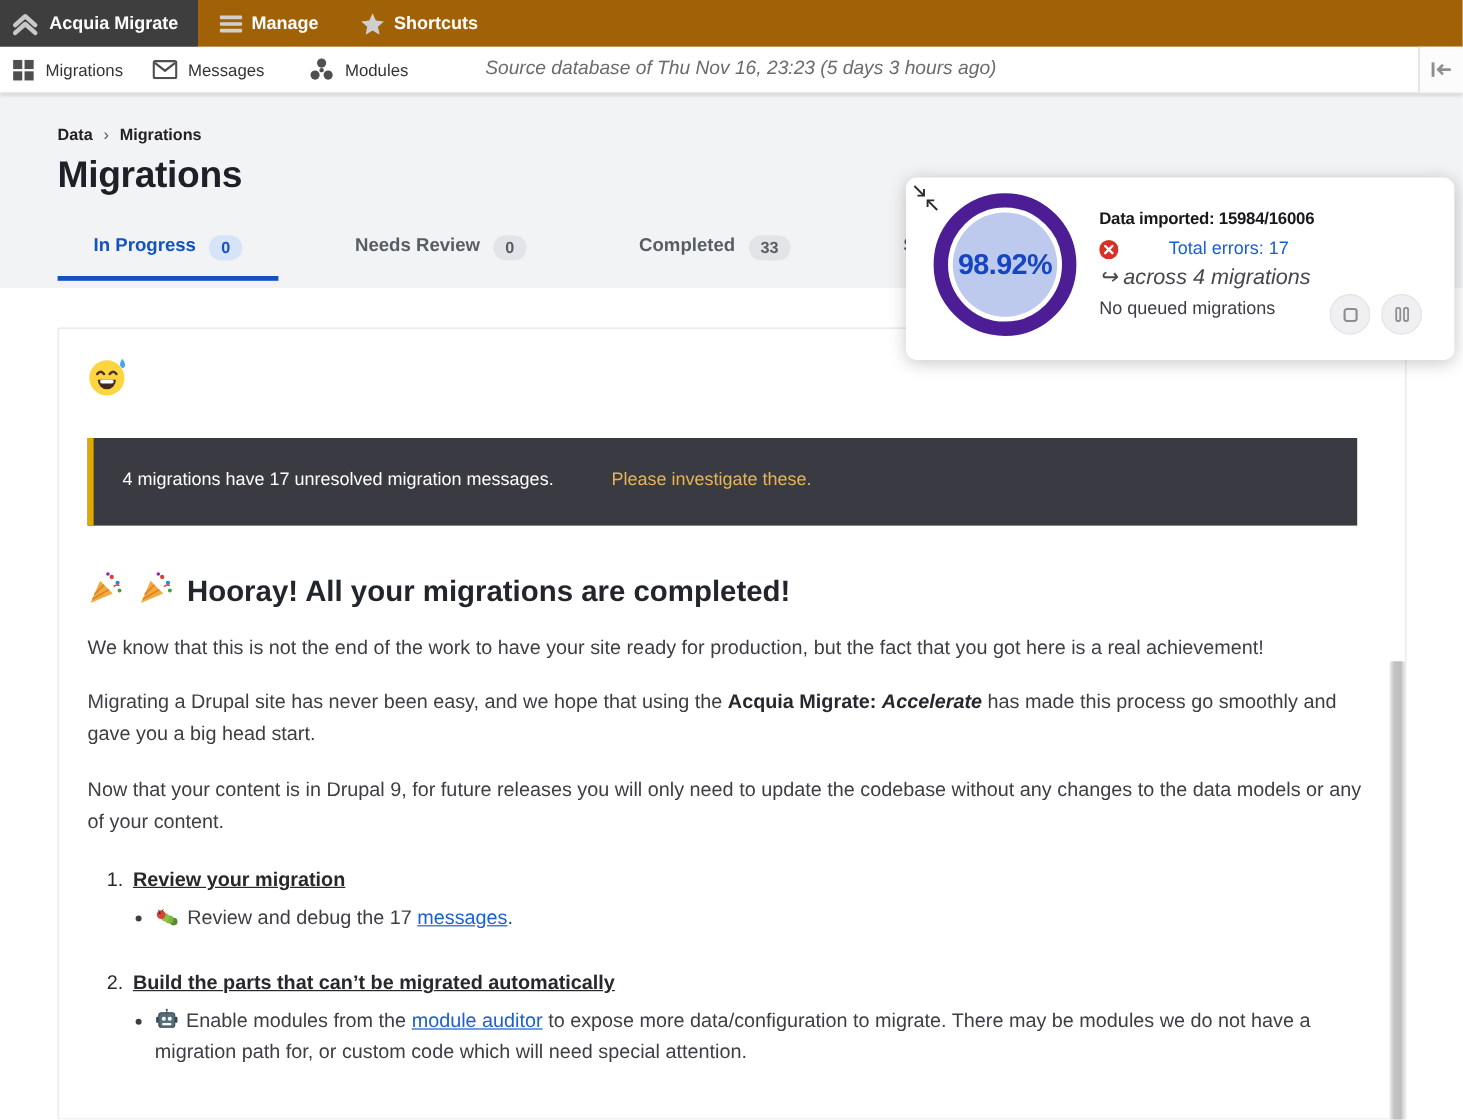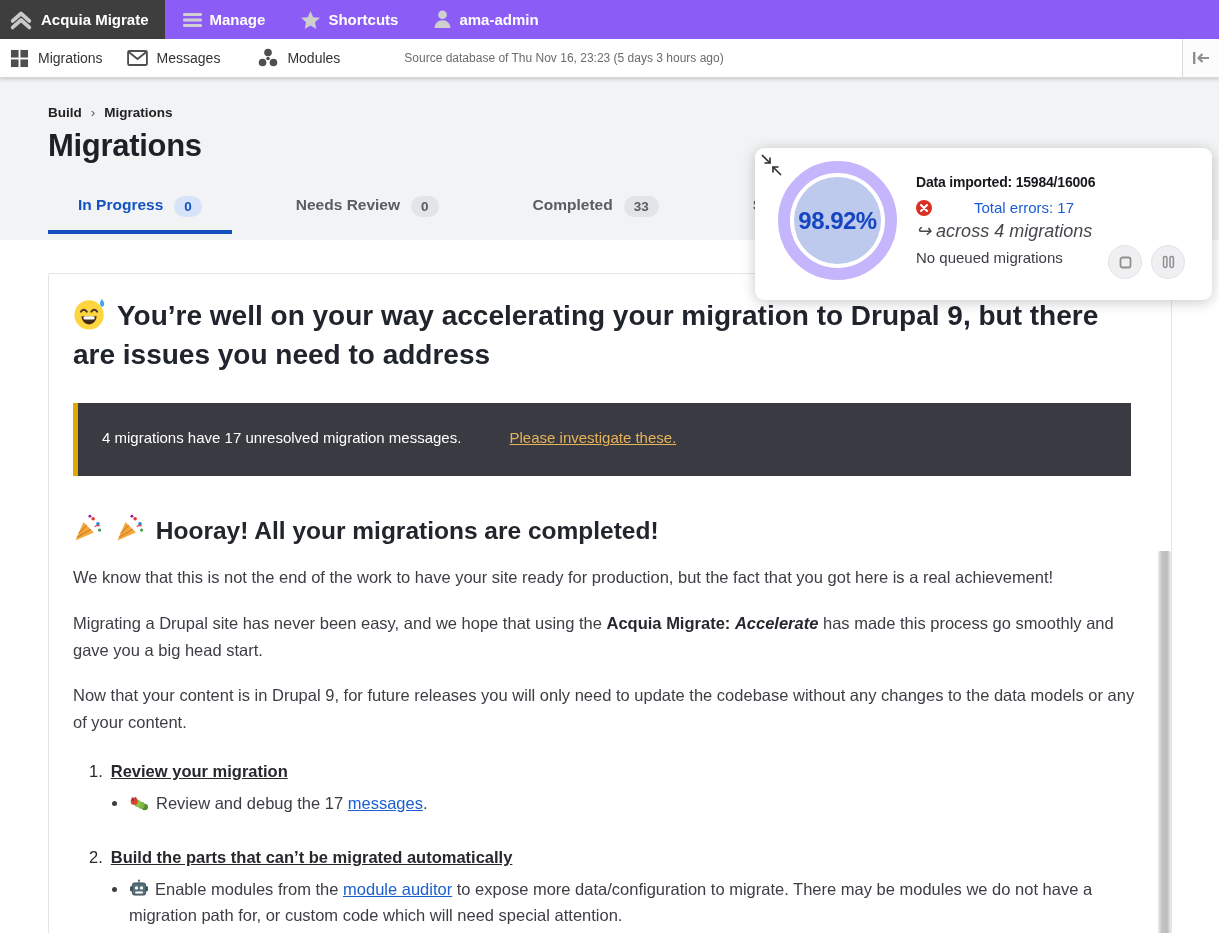--- a/index.html
+++ b/index.html
@@ -1,31 +1,31 @@
 <!DOCTYPE html>
 <html><head>
 <meta charset="utf-8">
 <style>
   * { margin:0; padding:0; box-sizing:border-box; }
   html,body { width:1219px; height:933px; overflow:hidden; background:#fff;
     font-family:"Liberation Sans", sans-serif; }
 
   
-  .admin-bar { height:39px; background:#8b5cf6; display:flex; align-items:stretch; color:#fff; }
+  .admin-bar { height:39px; background:#a16207; display:flex; align-items:stretch; color:#fff; }
   .brand { background:#3e3e3e; display:flex; align-items:center; gap:7px; padding:0 16px 0 8px; }
   .brand-label { font-size:15px; font-weight:700; color:#fff; }
   .admin-item { display:flex; align-items:center; gap:8px; padding:12px 18px; cursor:pointer; }
   .admin-item span { font-size:15px; font-weight:700; color:#fff; }
 
   
   .toolbar { height:39px; background:#fff; display:flex; align-items:center;
     border-bottom:1px solid #d8d8d8; box-shadow:0 2px 3px rgba(0,0,0,.14); position:relative; z-index:30; }
   .tool-item { display:flex; align-items:center; gap:9px; padding:0 14px 0 10px; cursor:pointer; }
   .tool-item span { font-size:14px; color:#333; }
-  .source-note { font-size:12px; color:#6b6b6b; margin-left:50px; }
+  .source-note { font-size:16px; font-style:italic; color:#6b6b6b; margin-left:50px; }
   .toolbar-right { margin-left:auto; align-self:stretch; width:37px; border-left:1px solid #d9d9d9;
     display:flex; align-items:center; justify-content:center; background:#fcfcfc; cursor:pointer; }
 
   
   .page-head { background:#f2f3f5; padding:27px 0 0 48px; height:162px; }
   .breadcrumb { display:flex; gap:9px; align-items:center; font-size:13.5px; font-weight:700; color:#222; }
   .breadcrumb .sep { font-weight:400; color:#555; }
   .page-title { font-size:31px; font-weight:700; color:#1d2026; margin-top:8px; letter-spacing:-.3px; }
   .tabs { display:flex; gap:34px; margin-top:23px; }
   .tab { display:flex; align-items:flex-start; gap:11px; padding:9px 30px 13px; font-size:15.5px;
@@ -41,21 +41,21 @@
     padding:23px 28px 40px 24px; min-height:660px; }
   .scrollbar { position:absolute; top:278px; left:1158px; width:13px; height:655px; z-index:5;
     background:linear-gradient(90deg,#ececec 0%,#c3c3c3 30%,#bdbdbd 70%,#ececec 100%); border-radius:2px; }
 
   .intro-heading { font-size:28px; font-weight:700; color:#20242c; line-height:1.38; max-width:1065px; }
   .intro-heading .h-emoji { vertical-align:-6px; margin-right:10px; }
 
   .alert { margin-top:29px; margin-right:-2px; background:#393a42; border-left:5px solid #e0a800;
     padding:26px 24px 30px; max-width:1058px; }
   .alert p { font-size:15px; color:#fff; }
-  .alert a { color:#e7b358; text-decoration:underline; cursor:pointer;padding-left:44px; }
+  .alert a { color:#e7b358; cursor:pointer;padding-left:44px; }
 
   .hooray-heading { margin-top:38px; font-size:24.5px; font-weight:700; color:#22252b; }
   .hooray-heading .h-emoji { vertical-align:-4px; margin-right:6px; }
   .hooray-heading .h-emoji + .h-emoji { margin-right:12px; }
 
   p.body { margin-top:19px; font-size:16.5px; color:#3c3e44; line-height:1.62; max-width:1062px; }
   p.body b { color:#26282e; }
   a.blue { color:#1b5fd0; text-decoration:underline; cursor:pointer; }
 
   .steps { margin-top:26px; padding-left:16px; }
@@ -65,21 +65,21 @@
   .step ul { margin-top:9px; padding-left:40px; }
   .step li { font-size:16.5px; color:#3c3e44; line-height:1.58; margin-top:6px; max-width:990px; }
   .li-emoji { vertical-align:-4px; margin-right:6px; }
 
   
   .panel { position:absolute; left:755px; top:148px; width:457px; height:152px; background:#fff;
     border-radius:9px; box-shadow:0 2px 14px rgba(0,0,0,.22); z-index:20; display:flex;
     padding:13px 18px 13px 23px; gap:19px; }
   .resize-handle { position:absolute; left:5px; top:5px; display:flex; flex-direction:column; cursor:nwse-resize; }
   .resize-handle svg + svg { margin-left:10px; margin-top:-2px; }
-  .ring { width:119px; height:119px; border-radius:50%; border:12px solid #c4b5fd;
+  .ring { width:119px; height:119px; border-radius:50%; border:12px solid #4c1d95;
     display:flex; align-items:center; justify-content:center; flex:0 0 auto; }
   .ring-inner { width:87px; height:87px; border-radius:50%; background:#bdc9ed;
     display:flex; align-items:center; justify-content:center; }
   .ring-inner span { font-size:24px; font-weight:700; color:#1545c0; letter-spacing:-.5px; }
   .panel-col { padding-top:13px; }
   .panel-title { font-size:14px; font-weight:700; color:#17181c; letter-spacing:-.2px; }
   .error-row { margin-top:9px; display:flex; align-items:center; gap:7px; }
   .error-row a { font-size:15px; color:#1a5dd8; cursor:pointer; text-decoration:none;margin-left:35px; }
   .scope-row { margin-top:4px; font-size:18px; font-style:italic; color:#45474d; }
   .queue-row { margin-top:7px; font-size:15px; color:#3c3e44; }
@@ -105,27 +105,20 @@
       <rect x="0" y="12" width="19" height="3" rx="1.2" fill="#cfcfcf"></rect>
     </svg>
     <span>Manage</span>
   </div>
   <div class="admin-item">
     <svg width="19" height="18" viewBox="0 0 20 19">
       <polygon points="10,0 12.9,6.5 20,7.2 14.7,11.9 16.2,18.9 10,15.2 3.8,18.9 5.3,11.9 0,7.2 7.1,6.5" fill="#cfcfcf"></polygon>
     </svg>
     <span>Shortcuts</span>
   </div>
-  <div class="admin-item">
-    <svg width="17" height="19" viewBox="0 0 18 20">
-      <circle cx="9" cy="5" r="4.6" fill="#cfcfcf"></circle>
-      <path d="M0.5 19 Q1.5 10.8 9 10.8 Q16.5 10.8 17.5 19 Z" fill="#cfcfcf"></path>
-    </svg>
-    <span>ama-admin</span>
-  </div>
 </header>
 
 <nav class="toolbar">
   <div class="tool-item">
     <svg width="19" height="19" viewBox="0 0 20 20">
       <rect x="1" y="1" width="8" height="8" fill="#4f4f4f"></rect>
         <rect x="11" y="1" width="8" height="8" fill="#4f4f4f"></rect>
       <rect x="1" y="11" width="8" height="8" fill="#4f4f4f"></rect>
         <rect x="11" y="11" width="8" height="8" fill="#4f4f4f"></rect>
     </svg>
@@ -151,21 +144,21 @@
   <div class="toolbar-right">
     <svg width="18" height="14" viewBox="0 0 18 14">
       <rect x="1" y="1" width="2.4" height="12" fill="#8f8f8f"></rect>
       <path d="M17 7 L7 7 M10.5 3 L6.5 7 L10.5 11" fill="none" stroke="#8f8f8f" stroke-width="2.2"></path>
     </svg>
   </div>
 </nav>
 
 <div class="page-head">
   <div class="breadcrumb">
-    <a style="color:#222;text-decoration:none;cursor:pointer">Build</a>
+    <a style="color:#222;text-decoration:none;cursor:pointer">Data</a>
     <span class="sep">›</span>
     <span>Migrations</span>
   </div>
   <h1 class="page-title">Migrations</h1>
   <div class="tabs">
     <div class="tab active">
       <span>In Progress</span>
       <span class="badge">0</span>
     </div>
     <div class="tab">
@@ -188,21 +181,21 @@
   <div class="card">
 
     <h2 class="intro-heading">
       <svg class="h-emoji" width="34" height="34" viewBox="0 0 36 36">
         <circle cx="17" cy="19" r="15.5" fill="#FCD53F"></circle>
         <path d="M8.5 15.5 Q11.5 11.5 14.5 15.5" fill="none" stroke="#4e342e" stroke-width="2.2" stroke-linecap="round"></path>
         <path d="M19.5 15.5 Q22.5 11.5 25.5 15.5" fill="none" stroke="#4e342e" stroke-width="2.2" stroke-linecap="round"></path>
         <path d="M9 20.5 a8 8.5 0 0 0 16 0 z" fill="#402a1c"></path>
         <rect x="11" y="20.5" width="12" height="3.4" rx="1.6" fill="#fff"></rect>
         <path d="M30.5 2 Q35.5 8 31 10.5 Q26.5 8 30.5 2" fill="#42a5f5"></path>
-      </svg><span>You’re well on your way accelerating your migration to Drupal 9, but there are issues you need to address</span>
+      </svg>
     </h2>
 
     <div class="alert">
       <p>
         <span>4 migrations have 17 unresolved migration messages.</span>
         <a>Please investigate these.</a>
       </p>
     </div>
 
     <h3 class="hooray-heading">

